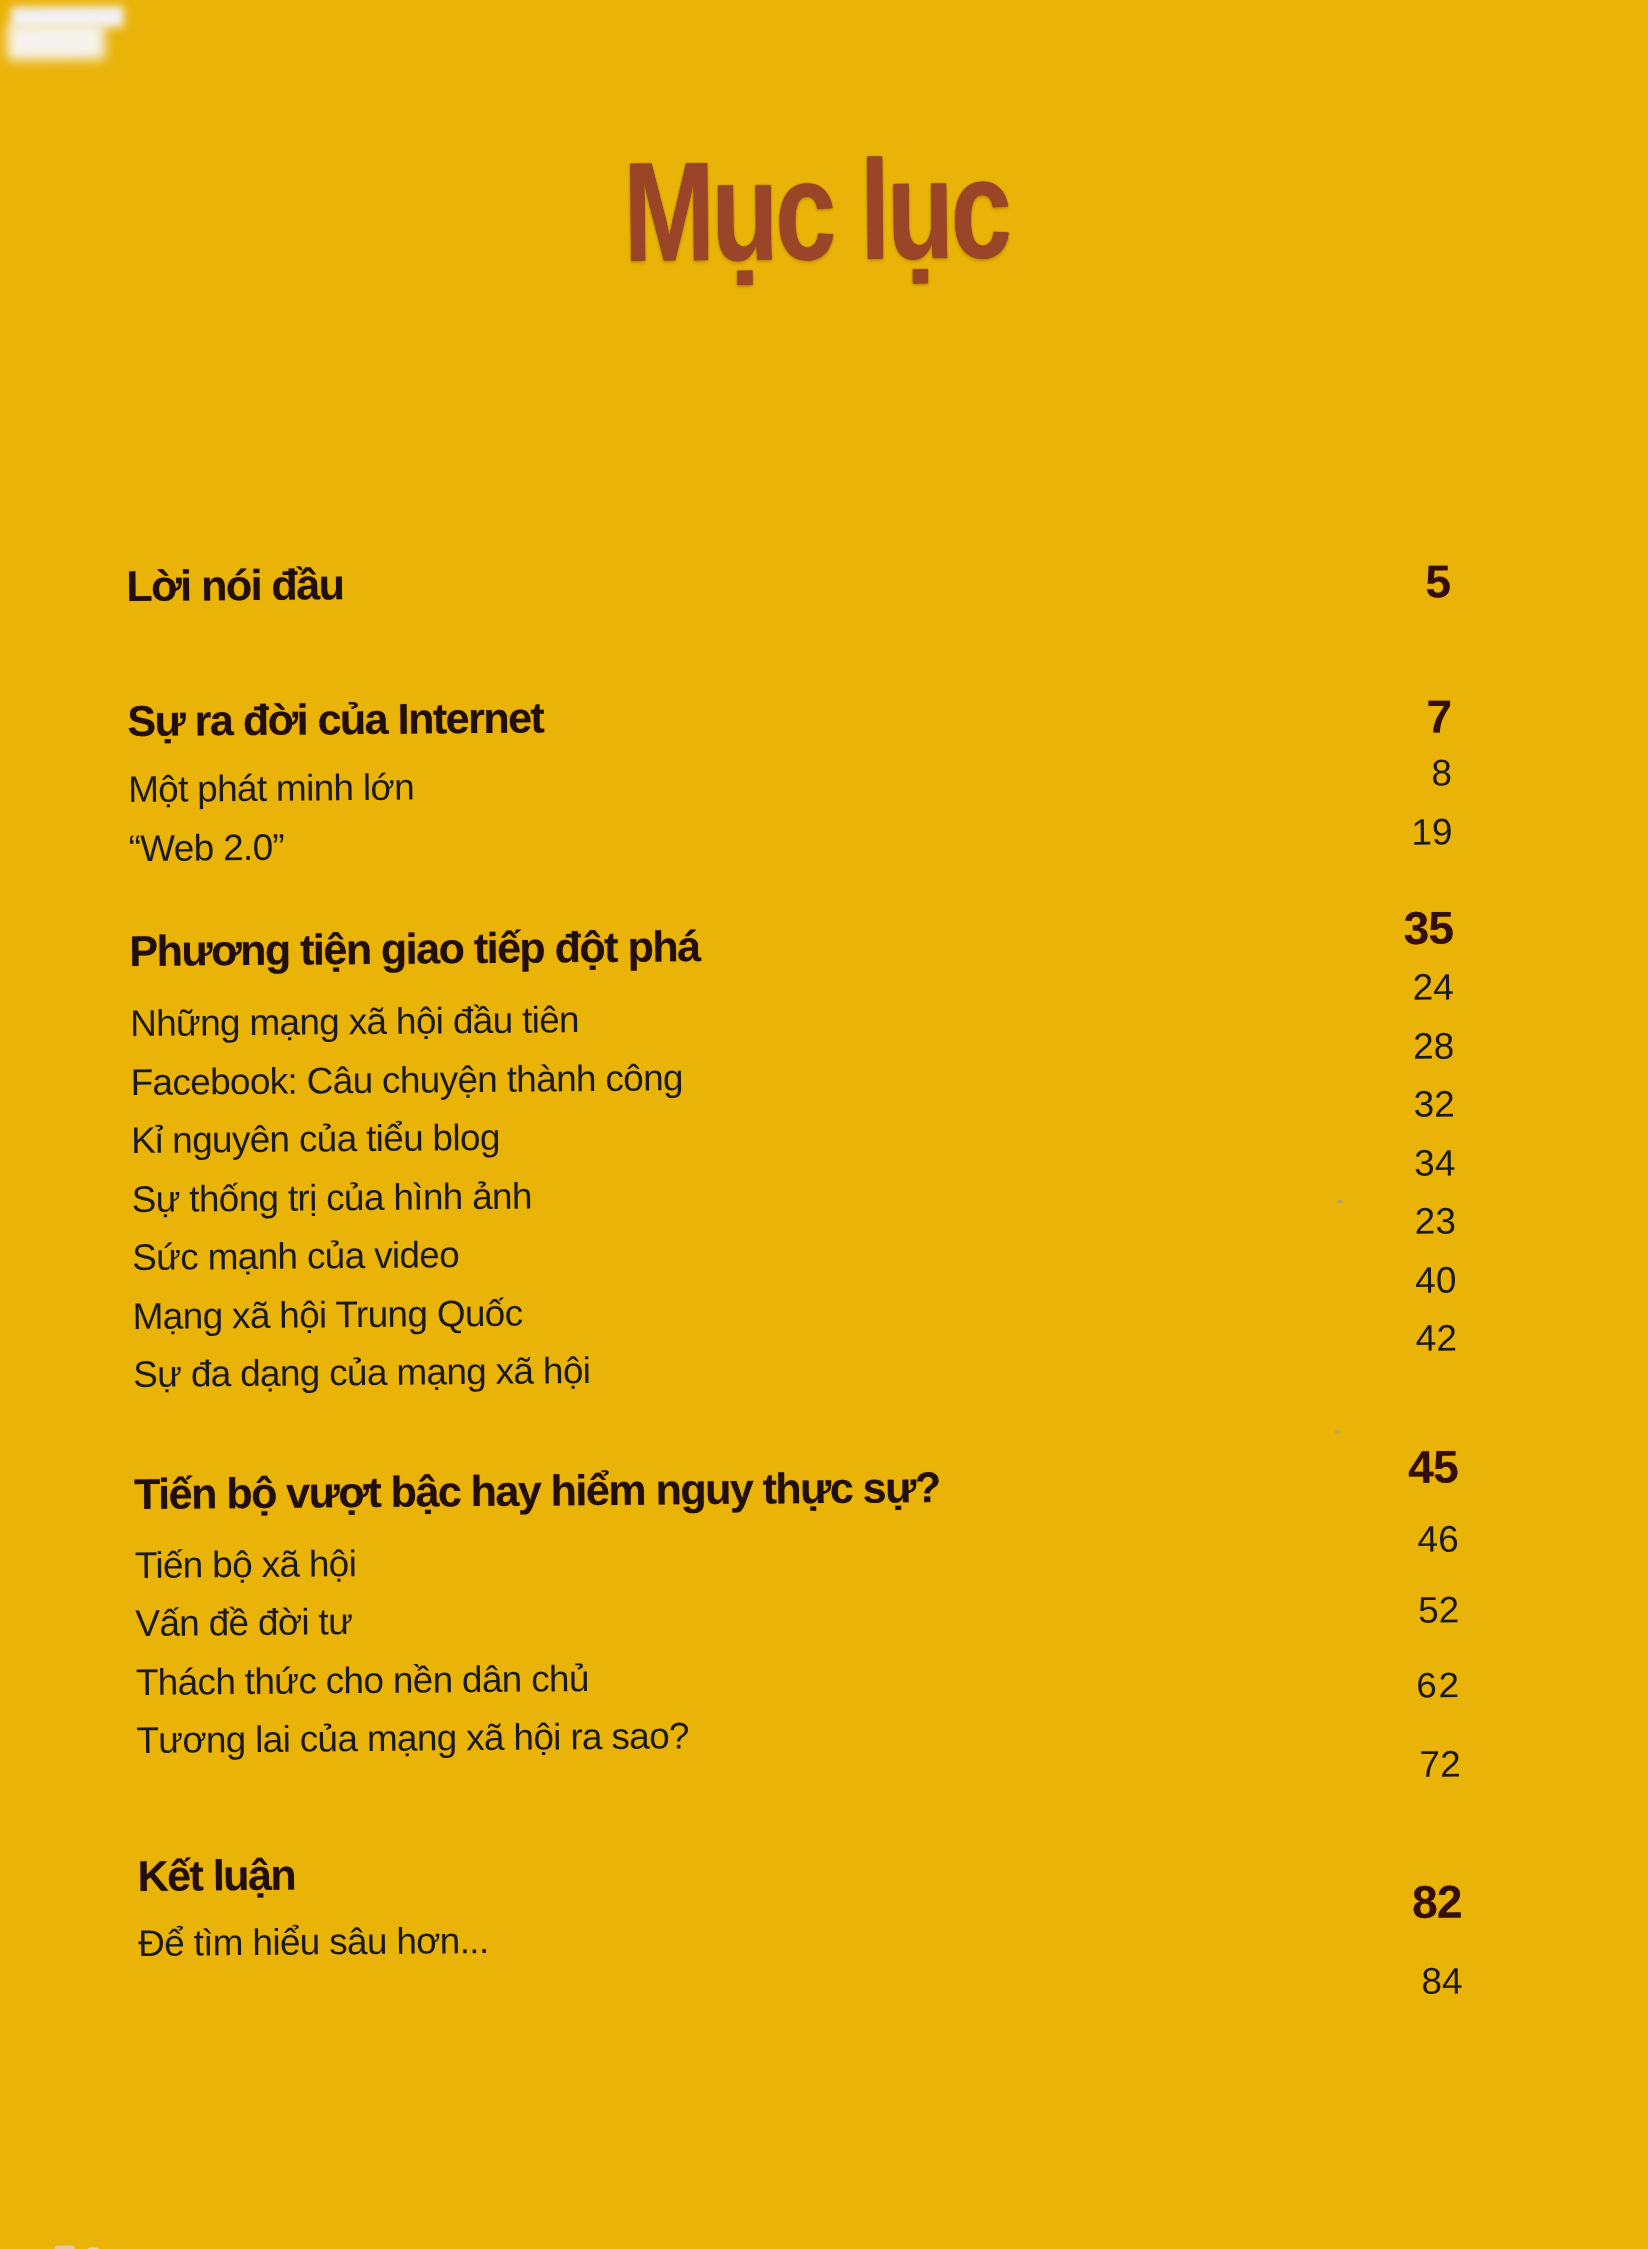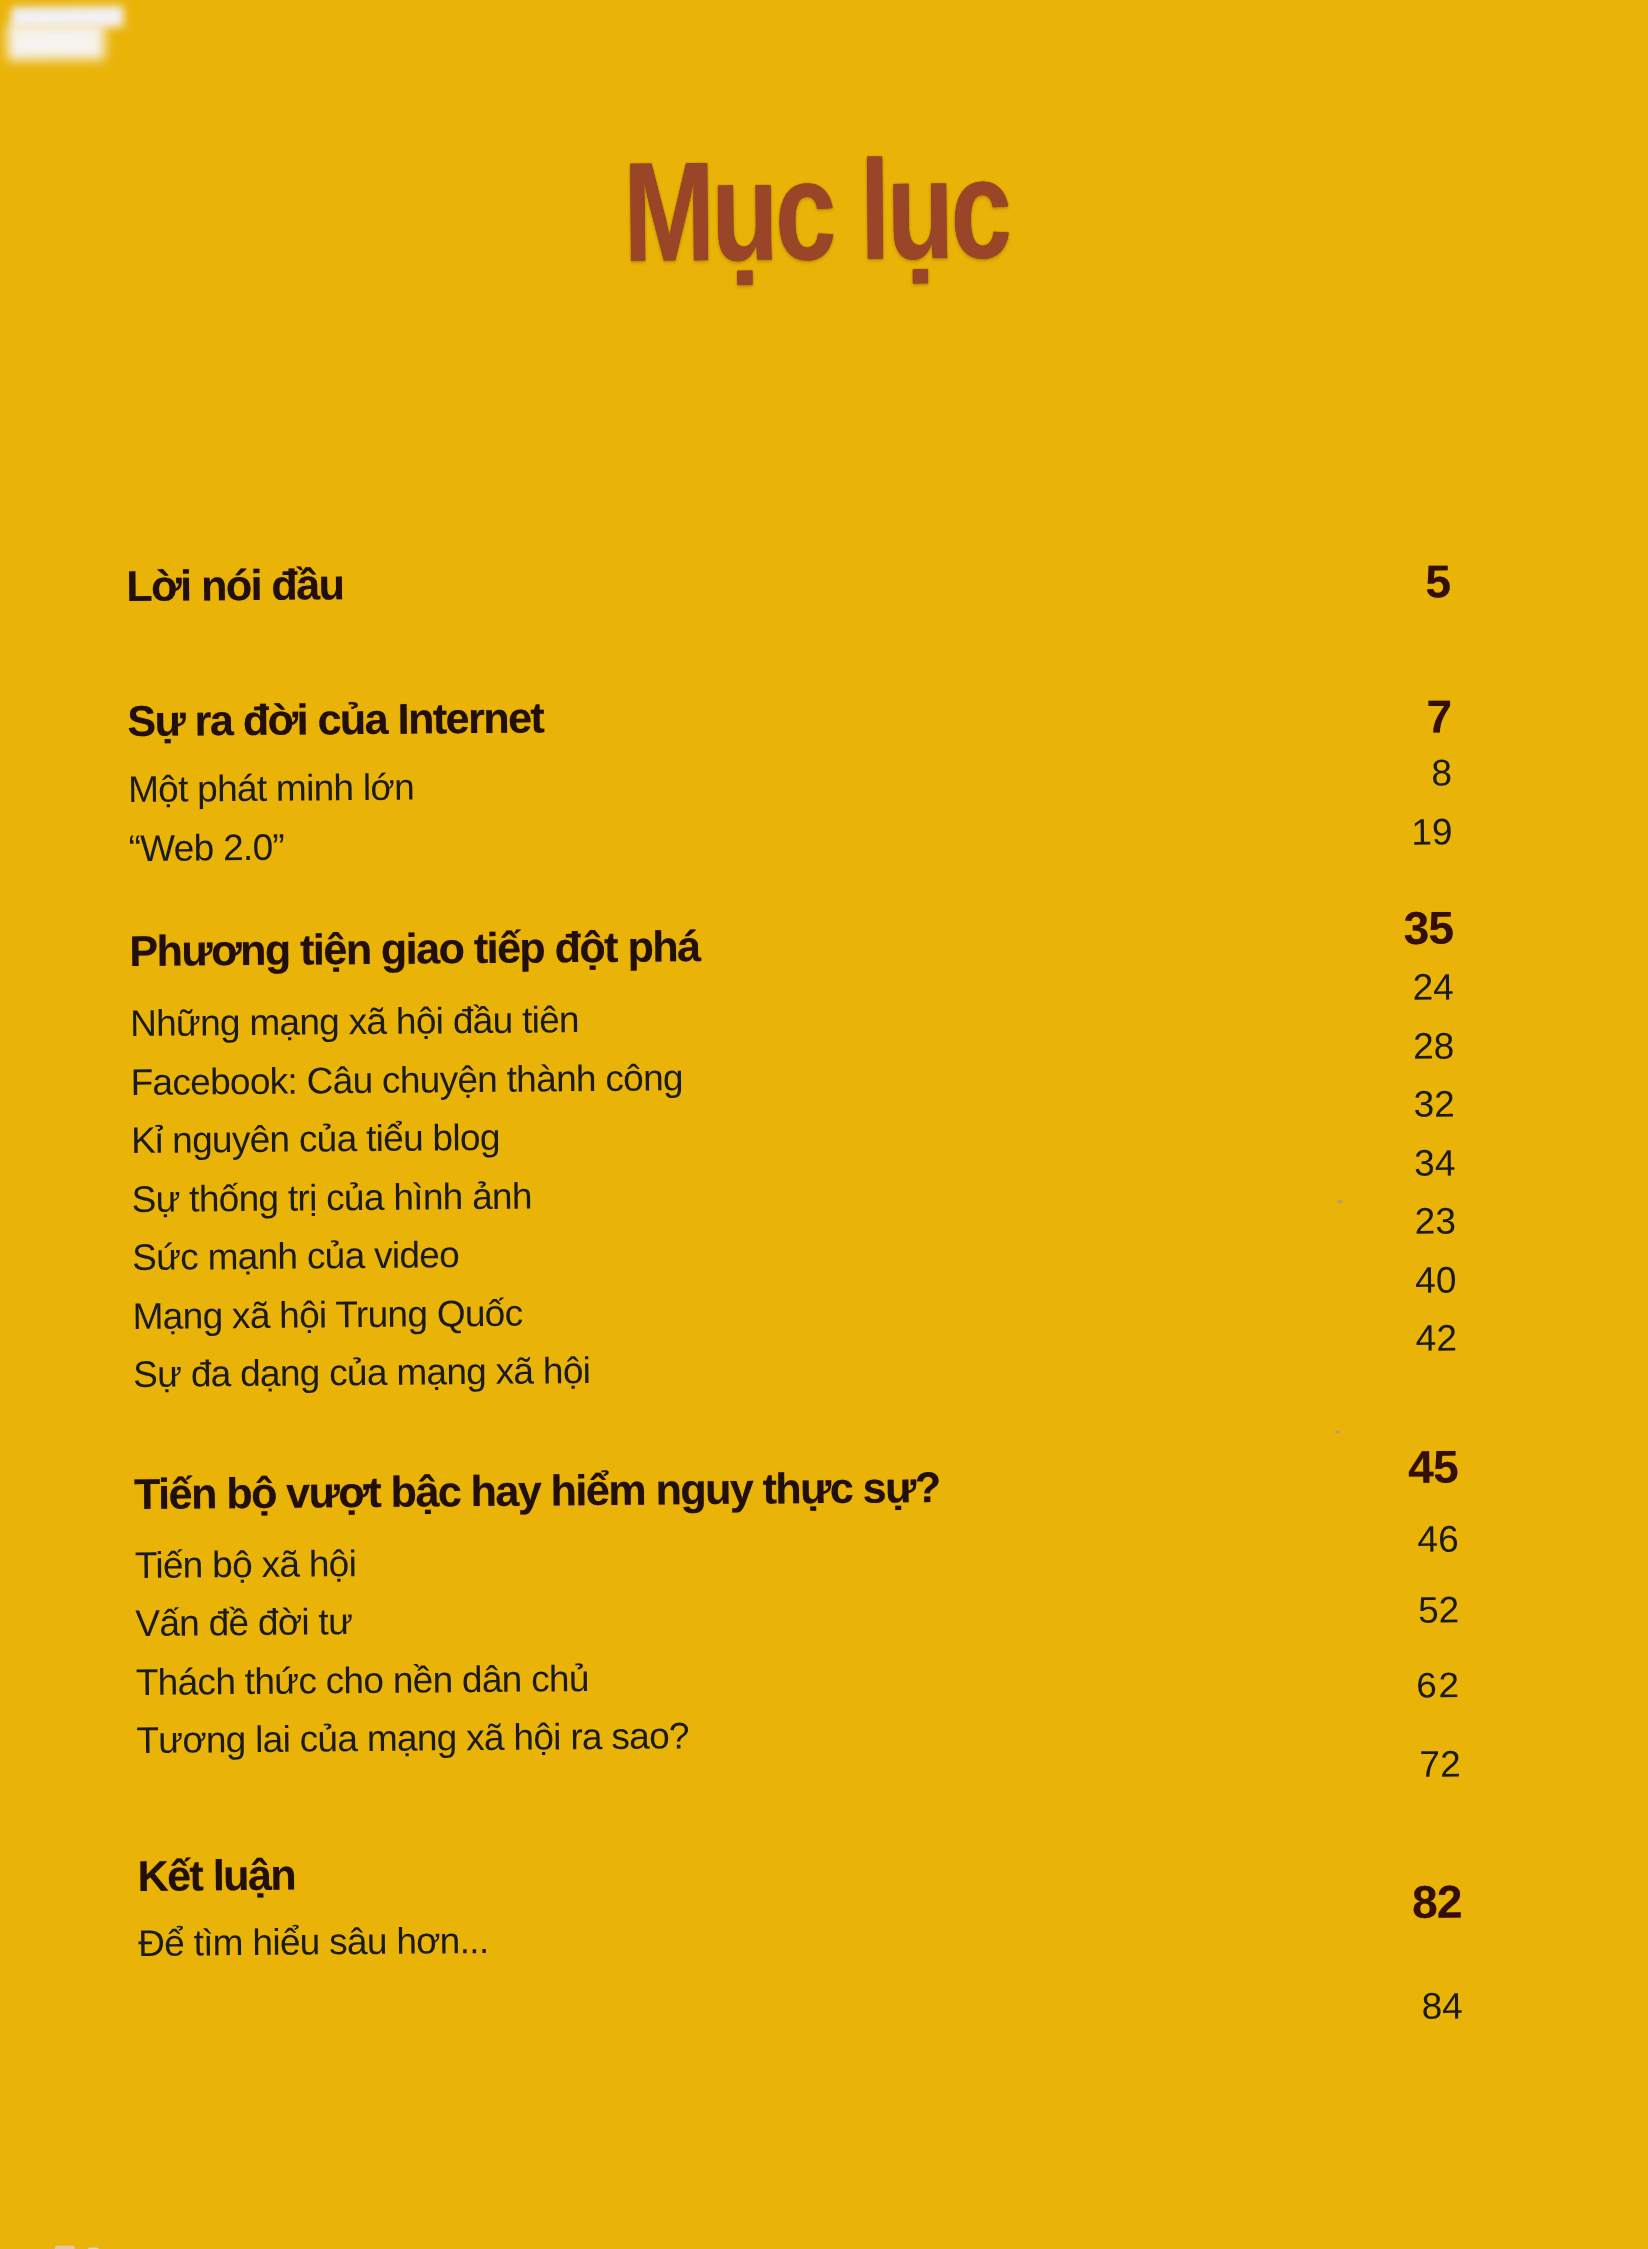--- a/index.html
+++ b/index.html
@@ -148,21 +148,21 @@
         <div class="row level-item" style="top: 1714px;">
           <span class="label">Tương lai của mạng xã hội ra sao?</span>
           <span class="page-num" style="transform: translateY(35px);">72</span>
         </div>
         <div class="row level-section" style="top: 1846px;">
           <span class="label">Kết luận</span>
           <span class="page-num" style="transform: translateY(34px);">82</span>
         </div>
         <div class="row level-item" style="top: 1917px;">
           <span class="label">Để tìm hiểu sâu hơn...</span>
-          <span class="page-num" style="transform: translateY(49px); margin-top: 25px;">84</span>
+          <span class="page-num" style="transform: translateY(49px);">84</span>
         </div>
       </div>
 
     <div class="smudge-a"></div>
     <div class="smudge-b"></div>
     <div class="speck speck-1"></div>
     <div class="speck speck-2"></div>
     <div class="speck speck-3"></div>
     <div class="speck speck-4"></div>
   </div>

